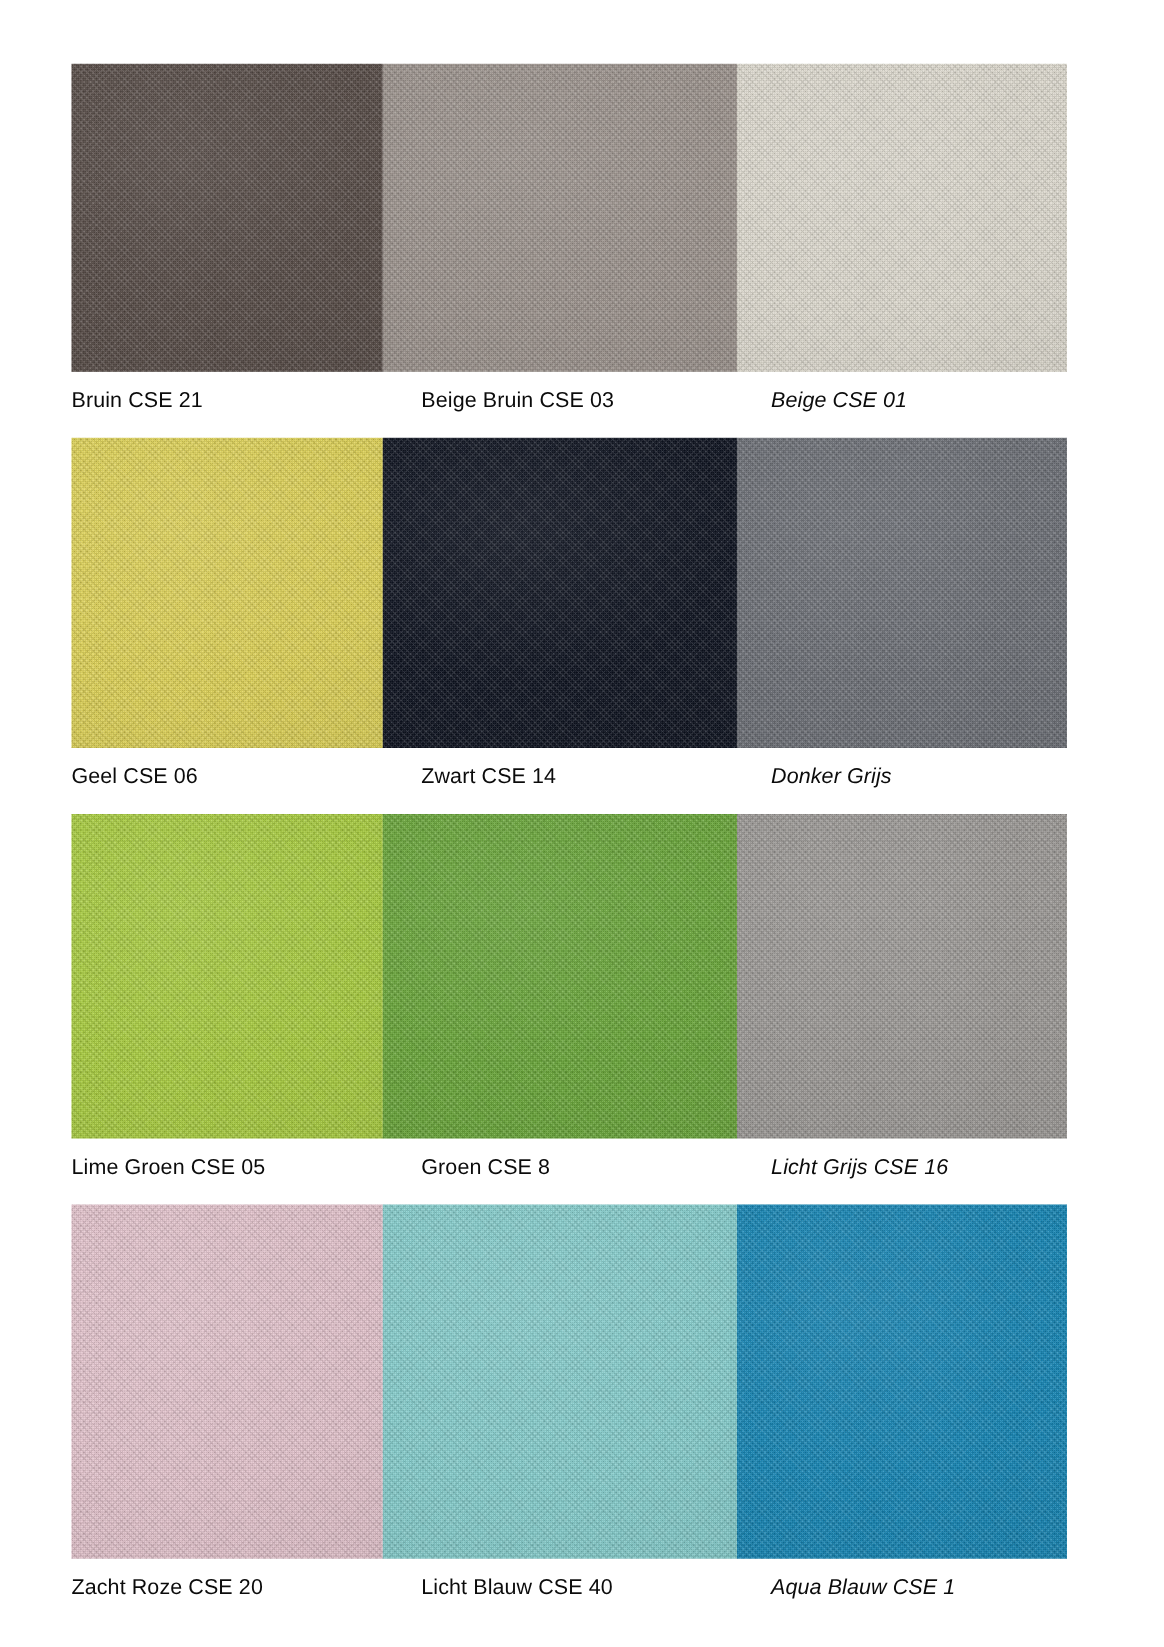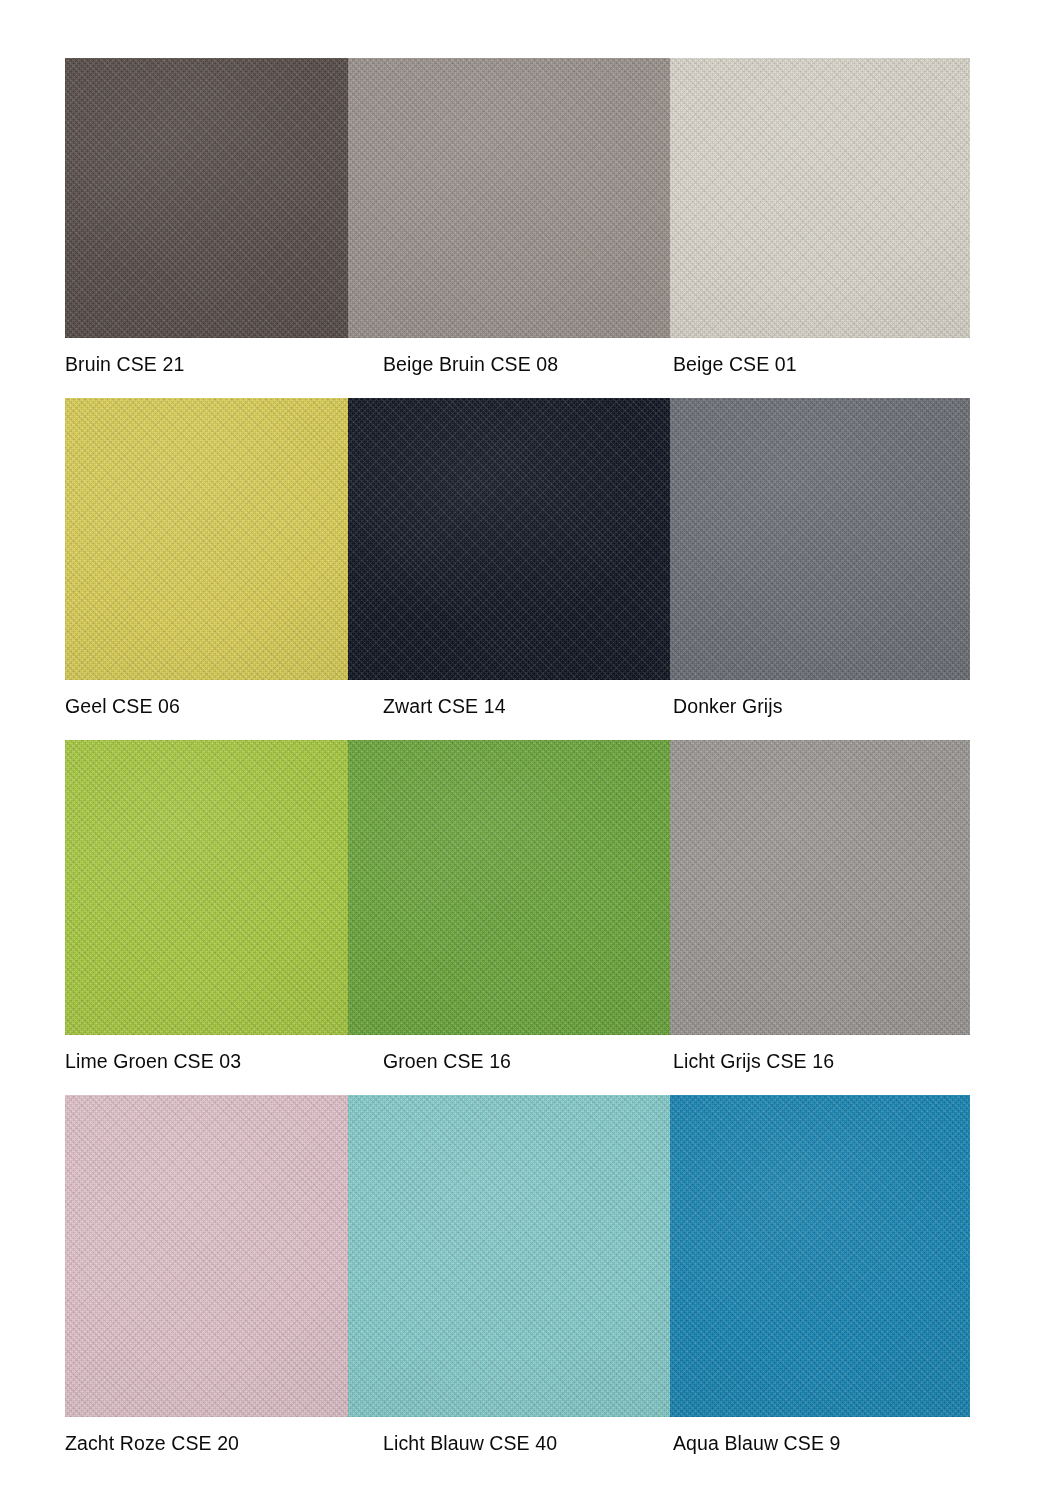--- a/index.html
+++ b/index.html
@@ -69,21 +69,21 @@
     top: 14px;
     font-family: "Liberation Sans", sans-serif;
     font-size: 19.5px;
     line-height: 24px;
     color: #0b0b0b;
     white-space: nowrap;
     letter-spacing: 0.1px;
   }
   .lab-0 { left: 0px; }
   .lab-1 { left: 318px; }
-  .lab-2 { left: 608px; }
+  .lab-2 { left: 636px; font-style: italic; }
 
   
   .weave {
     position: absolute;
     left: 0; top: 0;
     width: 100%;
     height: 100%;
   }
   .weave::before {
     content: "";
@@ -144,21 +144,21 @@
           <div class="weave"></div>
           <div class="sheen"></div>
         </div>
         <div class="swatch col-2" style="background-color: rgb(221, 217, 206);">
           <div class="weave"></div>
           <div class="sheen"></div>
         </div>
       </div>
       <div class="row-labels">
         <div class="label lab-0">Bruin CSE 21</div>
-        <div class="label lab-1">Beige Bruin CSE 08</div>
+        <div class="label lab-1">Beige Bruin CSE 03</div>
         <div class="label lab-2">Beige CSE 01</div>
       </div>
     </div>
 
     <div class="swatch-row">
       <div class="row-swatches" style="height:282px;">
         <div class="swatch col-0" style="background-color: rgb(221, 209, 86);">
           <div class="weave"></div>
           <div class="sheen"></div>
         </div>
@@ -187,22 +187,22 @@
         <div class="swatch col-1" style="background-color: rgb(106, 167, 58);">
           <div class="weave"></div>
           <div class="sheen"></div>
         </div>
         <div class="swatch col-2" style="background-color: rgb(156, 153, 150);">
           <div class="weave"></div>
           <div class="sheen"></div>
         </div>
       </div>
       <div class="row-labels">
-        <div class="label lab-0">Lime Groen CSE 03</div>
-        <div class="label lab-1">Groen CSE 16</div>
+        <div class="label lab-0">Lime Groen CSE 05</div>
+        <div class="label lab-1">Groen CSE 8</div>
         <div class="label lab-2">Licht Grijs CSE 16</div>
       </div>
     </div>
 
     <div class="swatch-row">
       <div class="row-swatches" style="height:322px;">
         <div class="swatch col-0" style="background-color: rgb(228, 196, 205);">
           <div class="weave"></div>
           <div class="sheen"></div>
         </div>
@@ -211,18 +211,18 @@
           <div class="sheen"></div>
         </div>
         <div class="swatch col-2" style="background-color: rgb(21, 133, 180);">
           <div class="weave"></div>
           <div class="sheen"></div>
         </div>
       </div>
       <div class="row-labels">
         <div class="label lab-0">Zacht Roze CSE 20</div>
         <div class="label lab-1">Licht Blauw CSE 40</div>
-        <div class="label lab-2">Aqua Blauw CSE 9</div>
+        <div class="label lab-2">Aqua Blauw CSE 1</div>
       </div>
     </div>
 
   </div>
 </div>
 
 </body></html>

